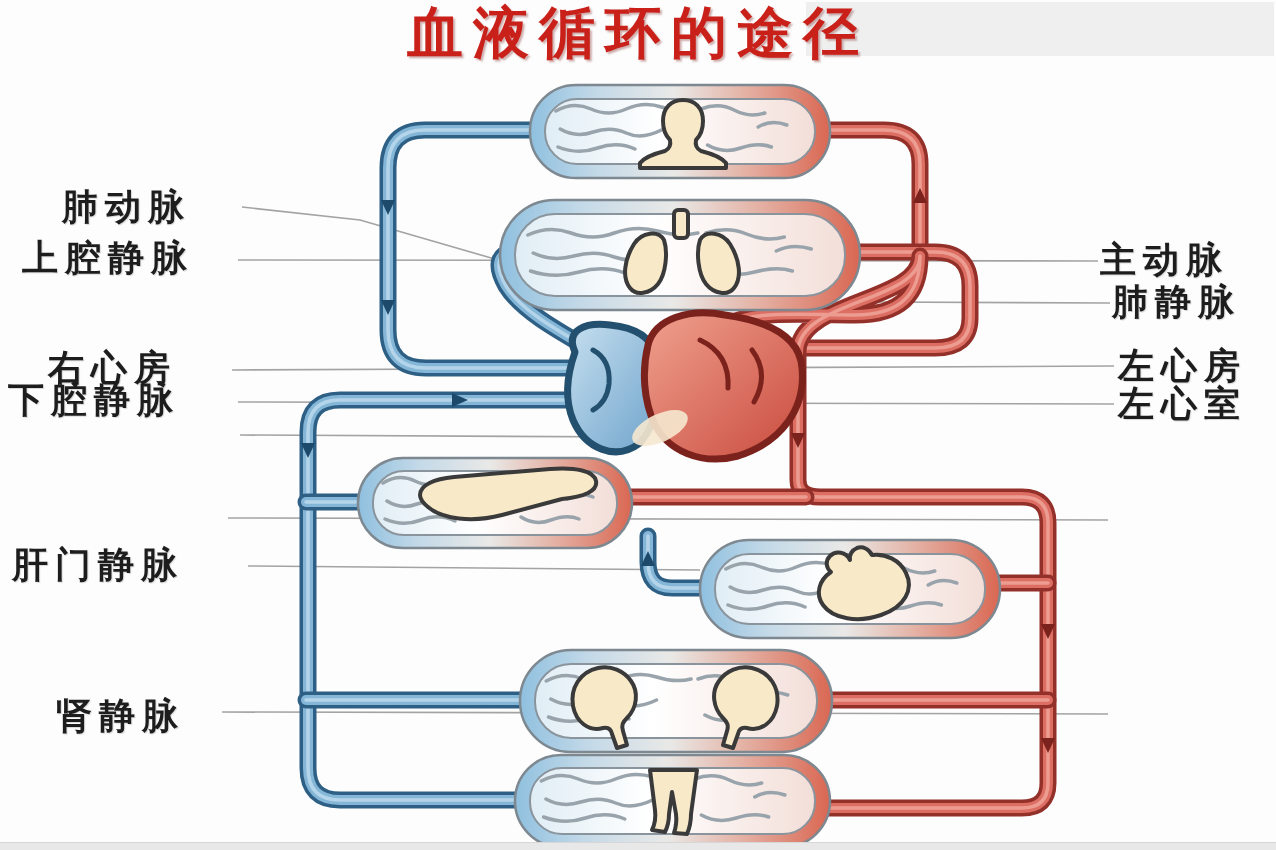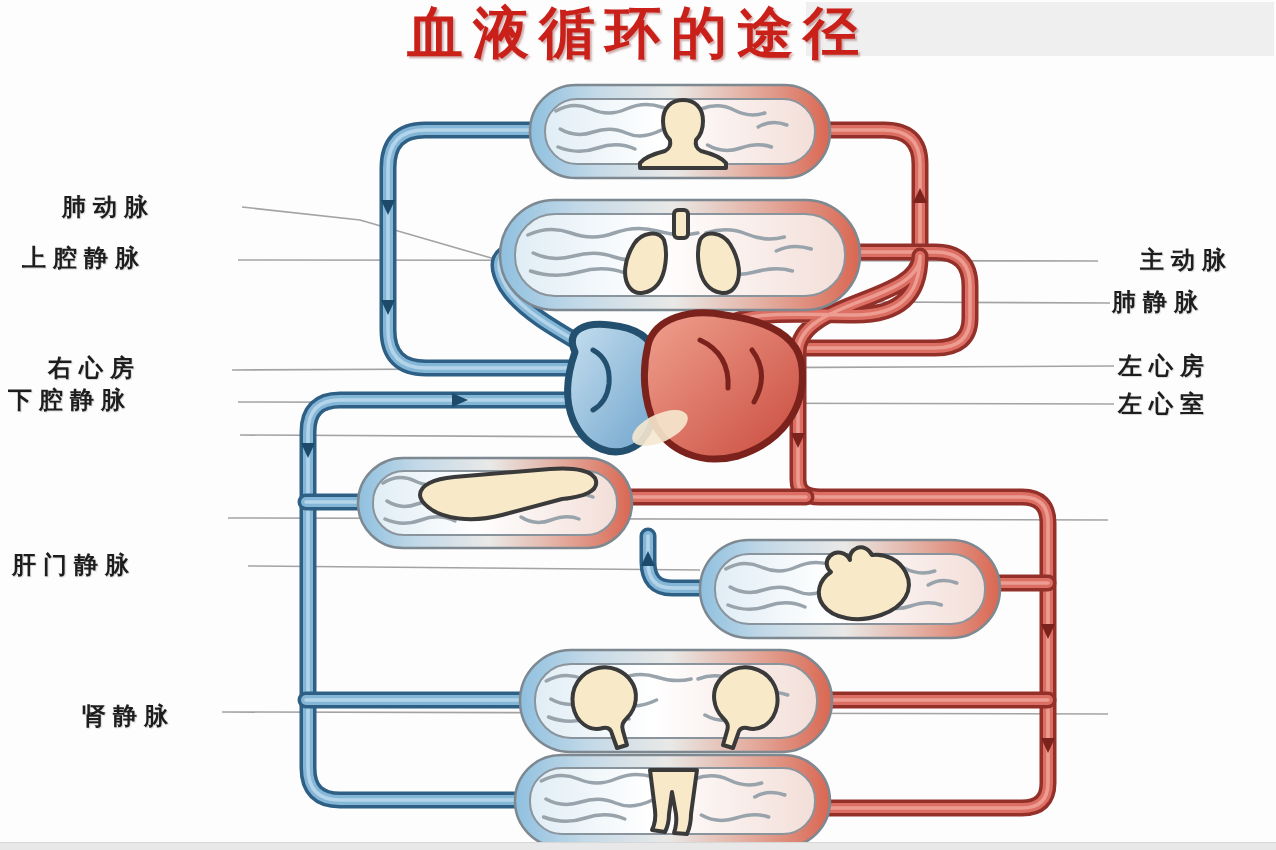--- a/index.html
+++ b/index.html
@@ -2,21 +2,21 @@
 <html><head>
 <meta charset="utf-8">
 <style>
   html,body{margin:0;padding:0;background:#ffffff;}
   #stage{position:relative;width:1276px;height:850px;background:#fdfdfd;overflow:hidden;
          font-family:"DejaVu Sans","Liberation Sans",sans-serif;}
   .title-band{position:absolute;left:806px;top:2px;width:468px;height:54px;background:#e3e3e3;opacity:.55;}
   .page-title{position:absolute;left:0;right:0;top:-4px;text-align:center;
               font-size:56px;font-weight:800;letter-spacing:10px;color:#c9201a;
               text-shadow:2px 2px 2px rgba(120,30,25,.35);}
-  .lbl{position:absolute;transform:translateY(-50%);font-size:24px;font-weight:700;
+  .lbl{position:absolute;transform:translateY(-50%);font-size:36px;font-weight:700;
        color:#1d1d1d;letter-spacing:7px;white-space:nowrap;
        text-shadow:1px 1px 1px rgba(0,0,0,.15);}
   .bottom-bar{position:absolute;left:0;bottom:0;width:100%;height:7px;background:#e8e8e8;border-top:1px solid #d7d7d7;}
   svg{position:absolute;left:0;top:0;}
   .leader{stroke:#a3a3a3;stroke-width:1.6;fill:none;}
   .tube-b-o{stroke:#2e5f85;stroke-width:17;fill:none;stroke-linecap:round;stroke-linejoin:round;}
   .tube-b-i{stroke:#84b6d8;stroke-width:10;fill:none;stroke-linecap:round;stroke-linejoin:round;}
   .tube-b-c{stroke:#c1dcee;stroke-width:3.5;fill:none;stroke-linecap:round;stroke-linejoin:round;opacity:.8;}
   .tube-r-o{stroke:#93302a;stroke-width:17;fill:none;stroke-linecap:round;stroke-linejoin:round;}
   .tube-r-i{stroke:#dd6e63;stroke-width:10;fill:none;stroke-linecap:round;stroke-linejoin:round;}
@@ -209,21 +209,21 @@
       <path d="M700,340 q30,14 28,48" fill="none" stroke="#7c221c" stroke-width="5" stroke-linecap="round"></path>
       <path d="M752,350 q18,24 2,52" fill="none" stroke="#7c221c" stroke-width="5" stroke-linecap="round"></path>
     </g>
   </svg>
 
   <div class="lbl" style="left:62px;top:207px">肺动脉</div>
   <div class="lbl" style="left:22px;top:258px">上腔静脉</div>
   <div class="lbl" style="left:48px;top:368px">右心房</div>
   <div class="lbl" style="left:8px;top:400px">下腔静脉</div>
   <div class="lbl" style="left:12px;top:565px">肝门静脉</div>
-  <div class="lbl" style="left:82px;top:716px">肾静脉</div>
-
-  <div class="lbl" style="left:1140px;top:260px">主动脉</div>
+  <div class="lbl" style="left:56px;top:716px">肾静脉</div>
+
+  <div class="lbl" style="left:1100px;top:260px">主动脉</div>
   <div class="lbl" style="left:1112px;top:302px">肺静脉</div>
   <div class="lbl" style="left:1118px;top:366px">左心房</div>
   <div class="lbl" style="left:1118px;top:404px">左心室</div>
 
   <div class="bottom-bar"></div>
 </div>
 
 </body></html>

